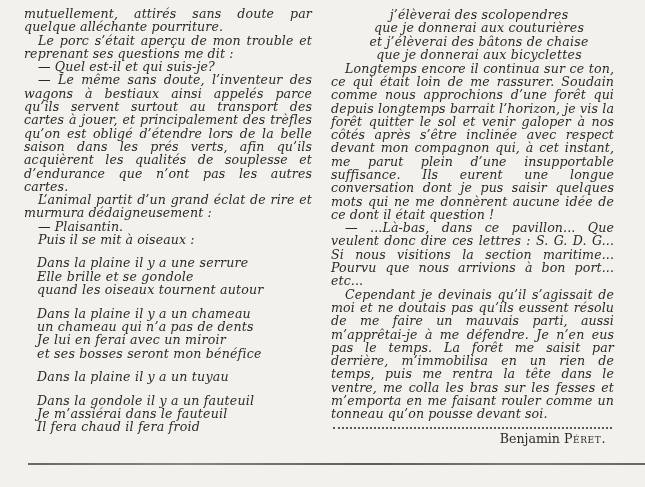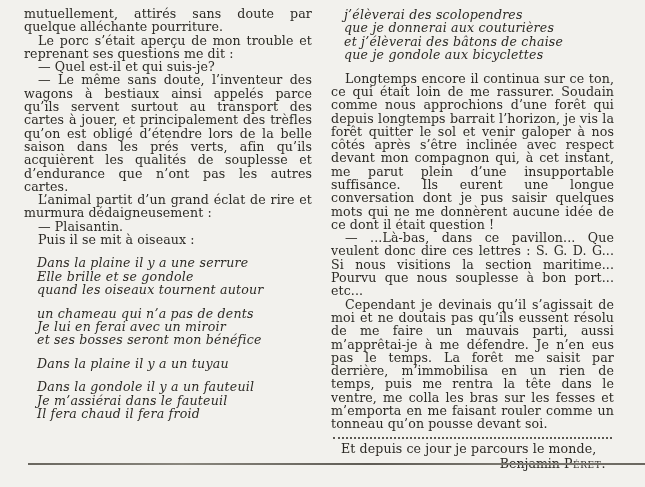--- a/index.html
+++ b/index.html
@@ -14,30 +14,31 @@
   .col{position:absolute;top:7px;}
   .col-left{left:24px;width:288px;}
   .col-right{left:331px;width:283px;}
   p.body{
     margin:0;
     font-size:12.6px;
     line-height:13.3px;
     text-align:justify;
     text-indent:14px;
     letter-spacing:0.1px;
+    font-style:italic;
   }
   p.noindent{text-indent:0;}
   .stanza{margin:10px 0 0 13px;font-style:italic;}
   .stanza .poem-line{
     font-size:12.6px;
     line-height:13.4px;
     white-space:nowrap;
     letter-spacing:0.2px;
   }
-  .col-right .stanza.first{margin-top:1px;margin-bottom:10px;}
+  .col-right .stanza.first{margin-top:1px;text-align:center;}
   .dotted-separator{
     height:0;
     border:none;
     border-bottom:2px dotted #5a5750;
     margin:6px 2px 3px 2px;
   }
   p.closing{text-indent:10px;}
   .signature{
     font-size:12.6px;
     line-height:13.4px;
@@ -67,20 +68,21 @@
     <p class="body">— Plaisantin.</p>
     <p class="body">Puis il se mit à oiseaux :</p>
 
     <div class="stanza">
       <div class="poem-line">Dans la plaine il y a une serrure</div>
       <div class="poem-line">Elle brille et se gondole</div>
       <div class="poem-line">quand les oiseaux tournent autour</div>
     </div>
 
     <div class="stanza">
+      <div class="poem-line">Dans la plaine il y a un chameau</div>
       <div class="poem-line">un chameau qui n’a pas de dents</div>
       <div class="poem-line">Je lui en ferai avec un miroir</div>
       <div class="poem-line">et ses bosses seront mon bénéfice</div>
     </div>
 
     <div class="stanza">
       <div class="poem-line">Dans la plaine il y a un tuyau</div>
     </div>
 
     <div class="stanza">
@@ -88,30 +90,29 @@
       <div class="poem-line">Je m’assiérai dans le fauteuil</div>
       <div class="poem-line">Il fera chaud il fera froid</div>
     </div>
   </div>
 
   <div class="col col-right">
     <div class="stanza first">
       <div class="poem-line">j’élèverai des scolopendres</div>
       <div class="poem-line">que je donnerai aux couturières</div>
       <div class="poem-line">et j’élèverai des bâtons de chaise</div>
-      <div class="poem-line">que je gondole aux bicyclettes</div>
+      <div class="poem-line">que je donnerai aux bicyclettes</div>
     </div>
 
     <p class="body">Longtemps encore il continua sur ce ton, ce qui était loin de me rassurer. Soudain comme nous approchions d’une forêt qui depuis longtemps barrait l’horizon, je vis la forêt quitter le sol et venir galoper à nos côtés après s’être inclinée avec respect devant mon compagnon qui, à cet instant, me parut plein d’une insupportable suffisance. Ils eurent une longue conversation dont je pus saisir quelques mots qui ne me donnèrent aucune idée de ce dont il était question !</p>
-    <p class="body">— ...Là-bas, dans ce pavillon... Que veulent donc dire ces lettres : S. G. D. G... Si nous visitions la section maritime... Pourvu que nous souplesse à bon port... etc...</p>
+    <p class="body">— ...Là-bas, dans ce pavillon... Que veulent donc dire ces lettres : S. G. D. G... Si nous visitions la section maritime... Pourvu que nous arrivions à bon port... etc...</p>
     <p class="body">Cependant je devinais qu’il s’agissait de moi et ne doutais pas qu’ils eussent résolu de me faire un mauvais parti, aussi m’apprêtai-je à me défendre. Je n’en eus pas le temps. La forêt me saisit par derrière, m’immobilisa en un rien de temps, puis me rentra la tête dans le ventre, me colla les bras sur les fesses et m’emporta en me faisant rouler comme un tonneau qu’on pousse devant soi.</p>
 
     <div class="dotted-separator"></div>
 
-    <p class="body closing">Et depuis ce jour je parcours le monde,</p>
 
     <div class="signature">
       <span>Benjamin </span><span class="sc">Péret.</span>
     </div>
   </div>
 
   <div class="footer-rule"></div>
 </div>
 
 </body></html>

